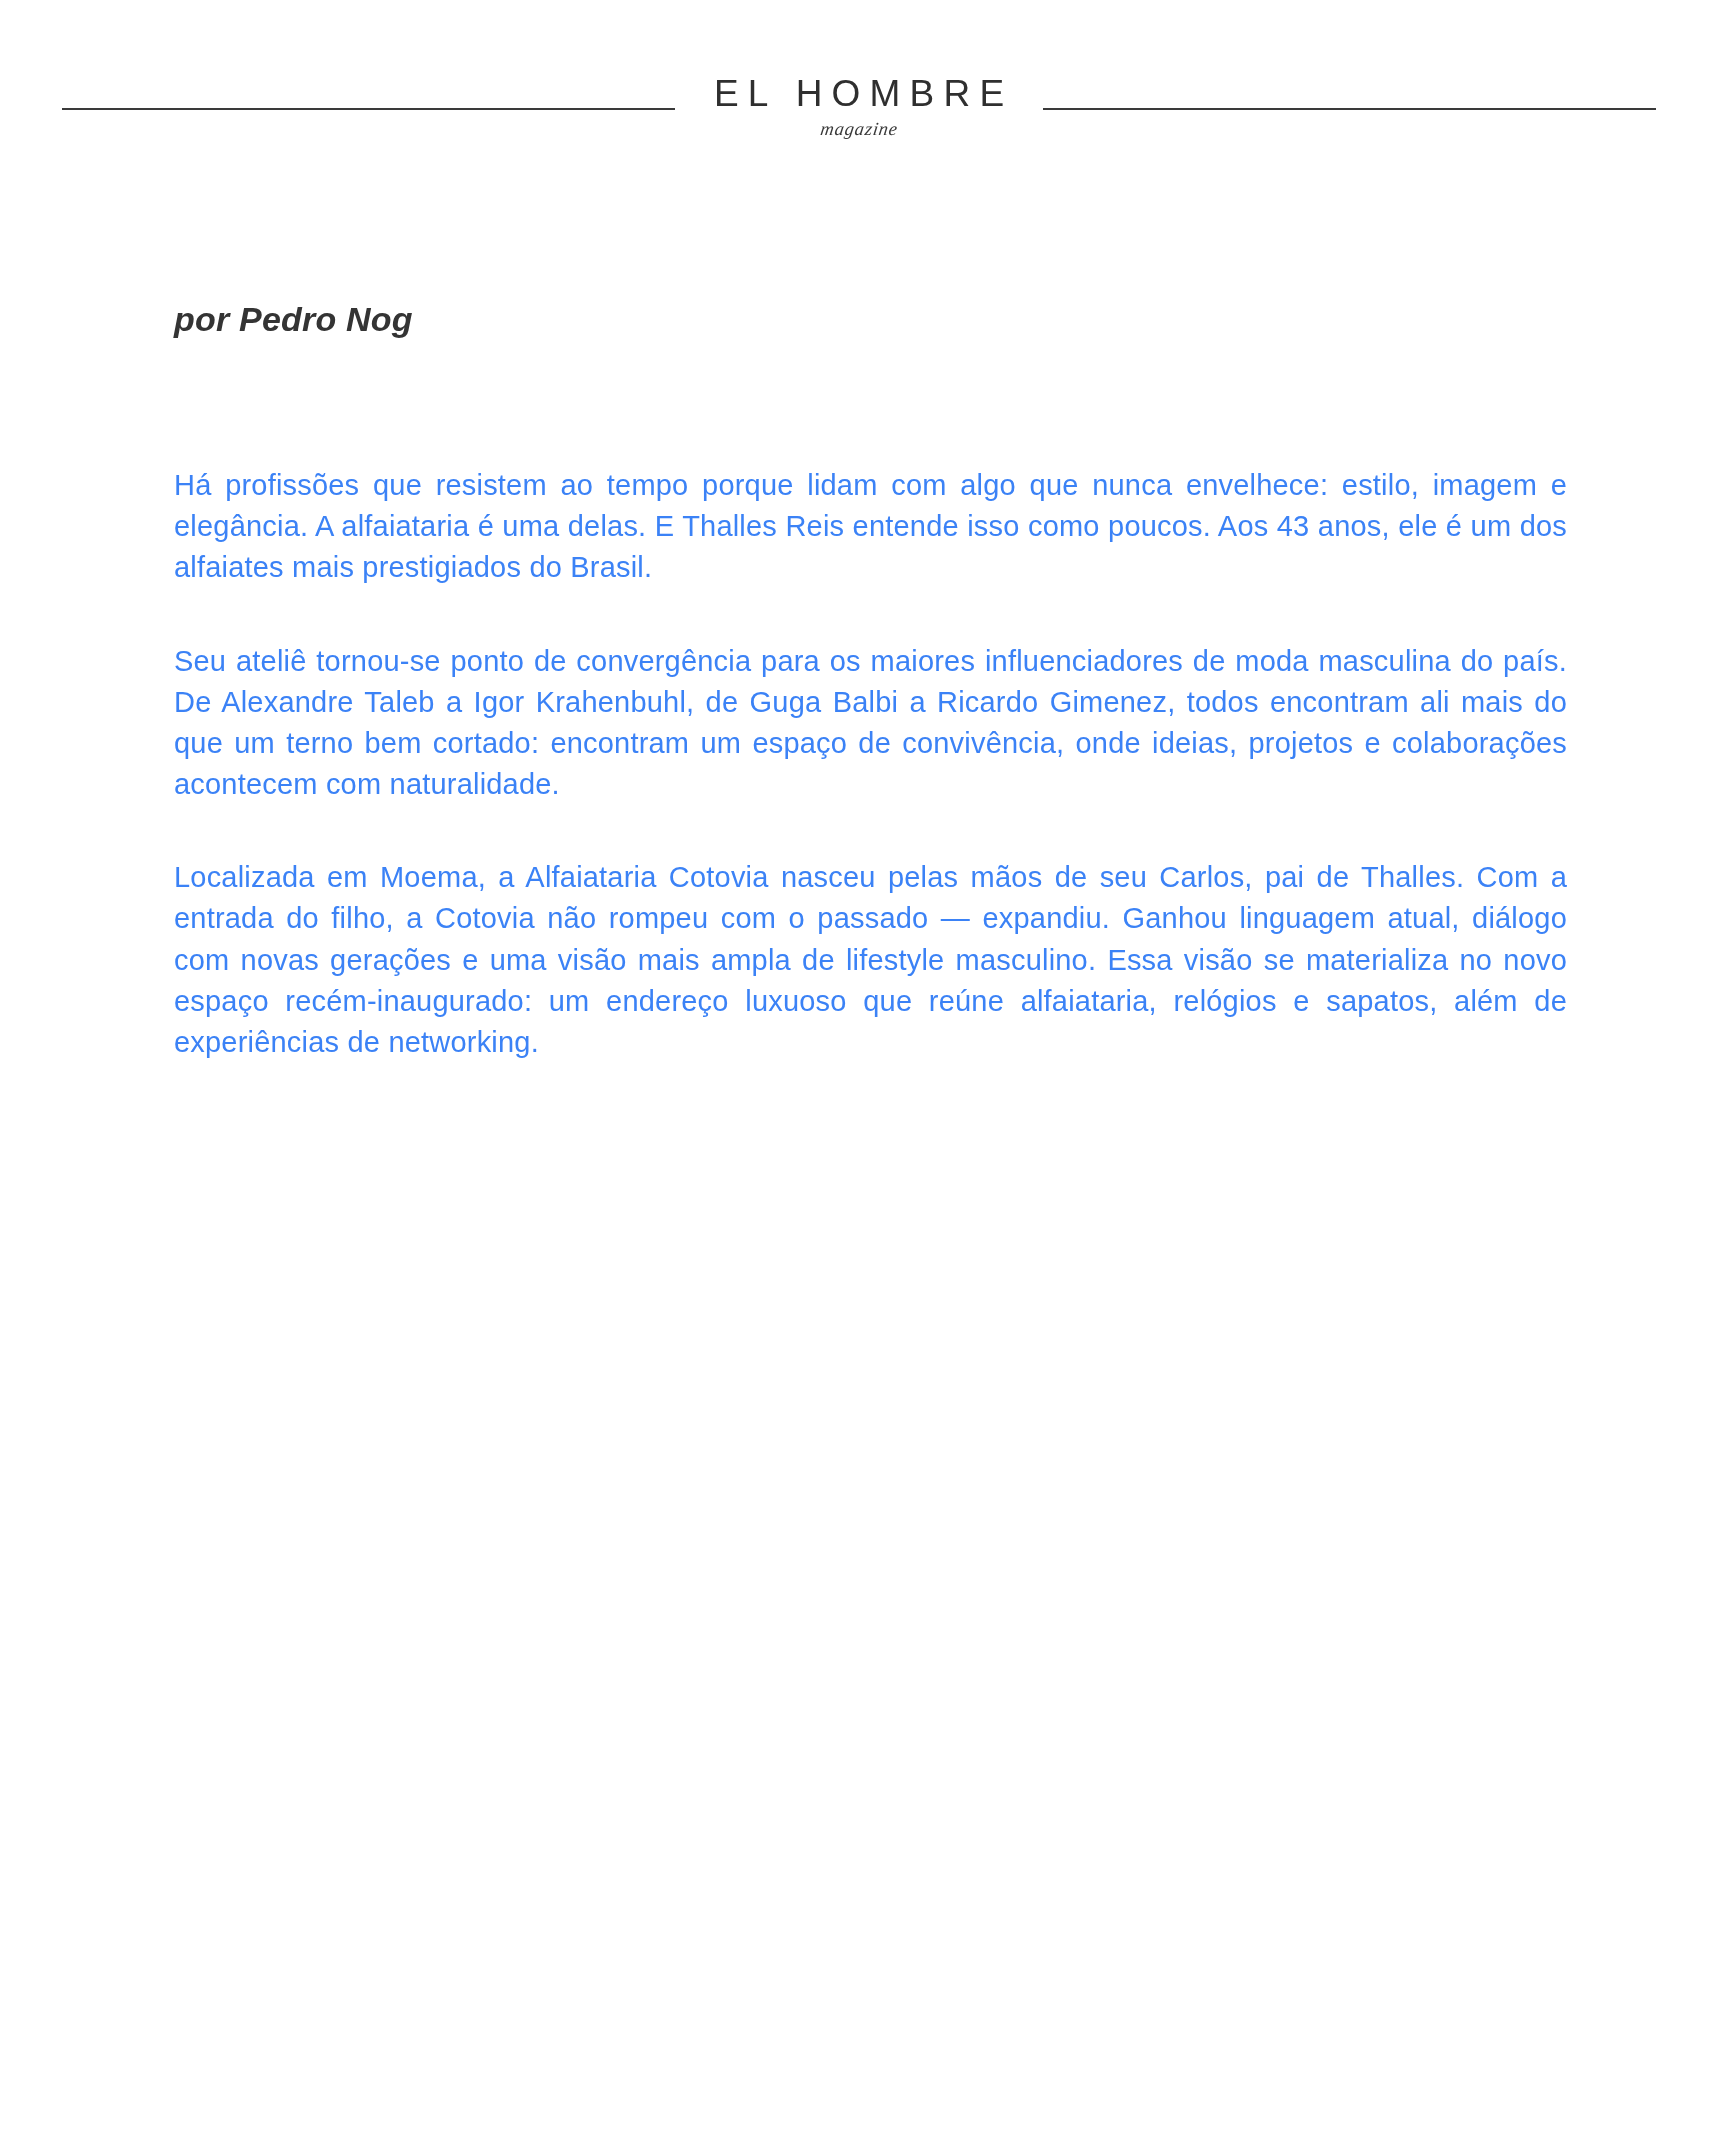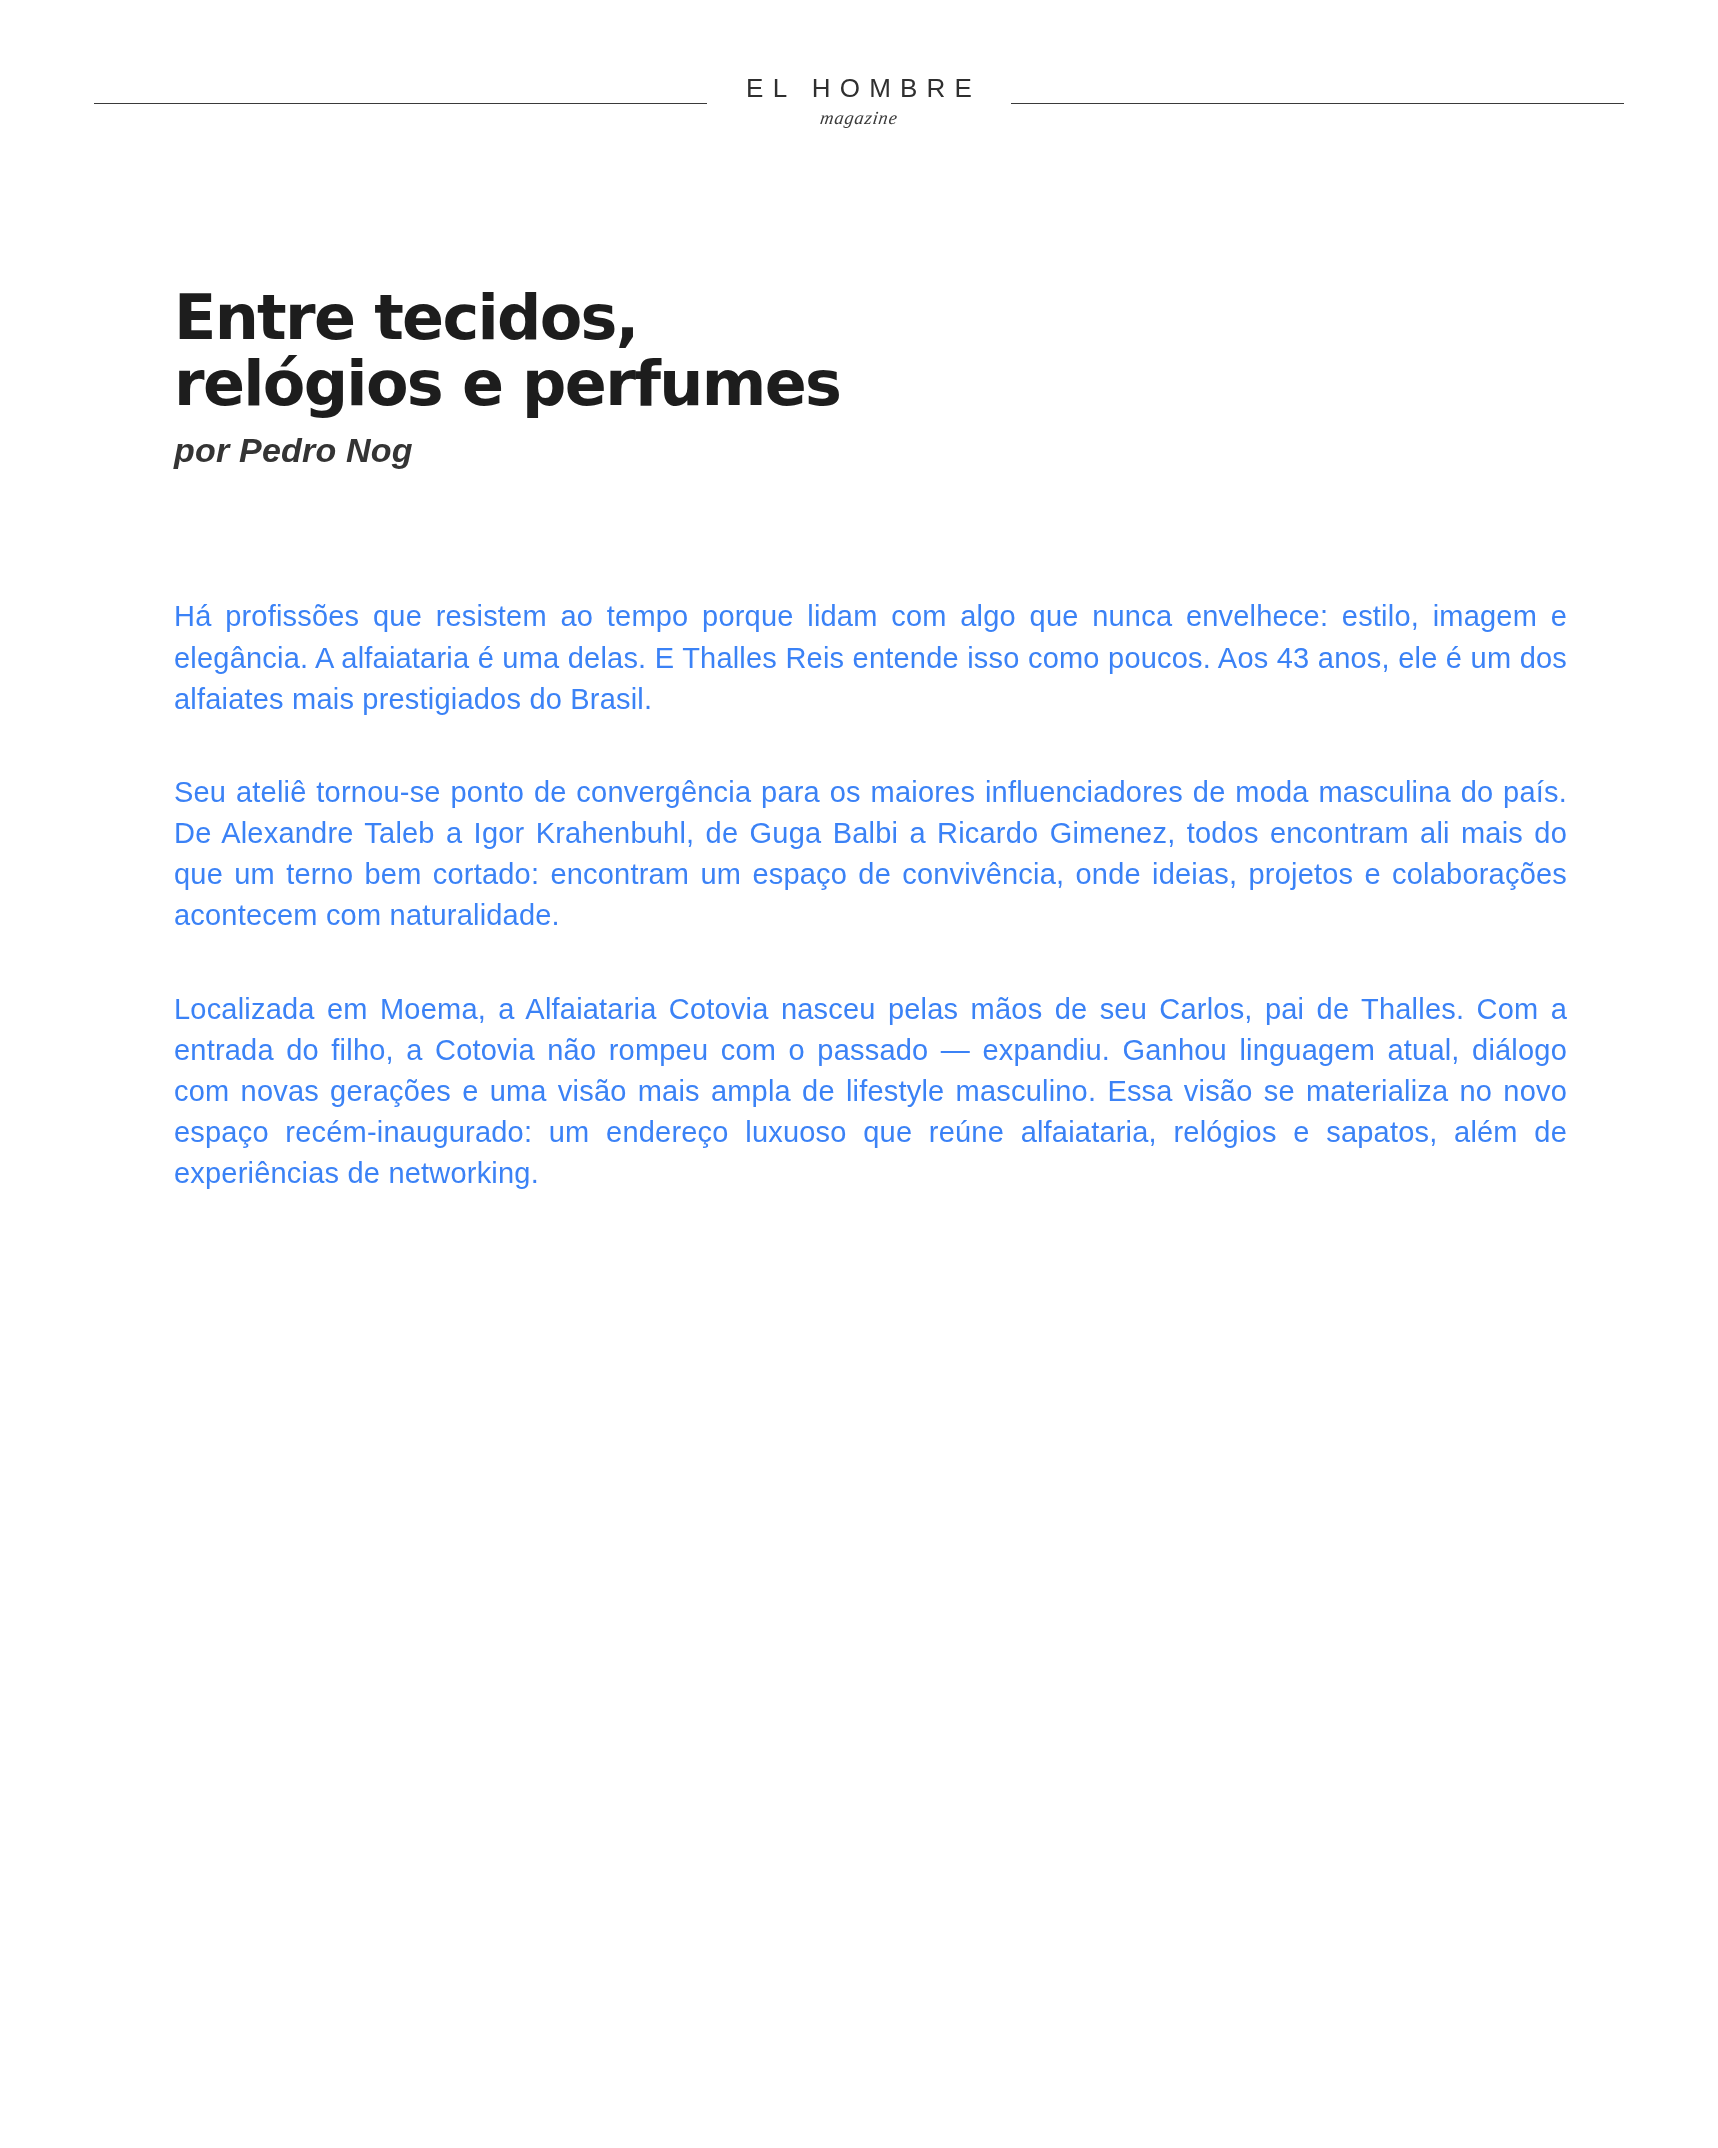--- a/index.html
+++ b/index.html
@@ -42,21 +42,21 @@
   .rule-left { width: 613px; margin-right: 30px; }
   .rule-right { width: 613px; margin-left: 30px; }
 
   .masthead-text {
     flex: 0 0 auto;
     text-align: center;
     transform: translateY(-1.7px);
   }
   .brand {
     font-family: "Liberation Sans", sans-serif;
-    font-size: 26px;
+    font-size: 37px;
     letter-spacing: 9.2px;
     font-weight: 400;
     color: #2f2f2f;
     line-height: 1;
     padding-left: 9.2px;
   }
   .brand-sub {
     font-family: "Liberation Serif", serif;
     font-style: italic;
     font-size: 18.5px;
@@ -118,22 +118,20 @@
   <div class="masthead">
     <div class="rule rule-left"></div>
     <div class="masthead-text">
       <div class="brand">EL HOMBRE</div>
       <div class="brand-sub">magazine</div>
     </div>
     <div class="rule rule-right"></div>
   </div>
 
   <div class="article">
-    <h1 class="headline">Entre tecidos,
-relógios e perfumes</h1>
     <div class="byline">por Pedro Nog</div>
 
     <div class="body-copy">
       <p>Há profissões que resistem ao tempo porque lidam com algo que nunca envelhece: estilo, imagem e elegância. A alfaiataria é uma delas. E Thalles Reis entende isso como poucos. Aos 43 anos, ele é um dos alfaiates mais prestigiados do Brasil.</p>
       <p>Seu ateliê tornou-se ponto de convergência para os maiores influenciadores de moda masculina do país. De Alexandre Taleb a Igor Krahenbuhl, de Guga Balbi a Ricardo Gimenez, todos encontram ali mais do que um terno bem cortado: encontram um espaço de convivência, onde ideias, projetos e colaborações acontecem com naturalidade.</p>
       <p>Localizada em Moema, a Alfaiataria Cotovia nasceu pelas mãos de seu Carlos, pai de Thalles. Com a entrada do filho, a Cotovia não rompeu com o passado — expandiu. Ganhou linguagem atual, diálogo com novas gerações e uma visão mais ampla de lifestyle masculino. Essa visão se materializa no novo espaço recém-inaugurado: um endereço luxuoso que reúne alfaiataria, relógios e sapatos, além de experiências de networking.</p>
     </div>
   </div>
 
 </div>

